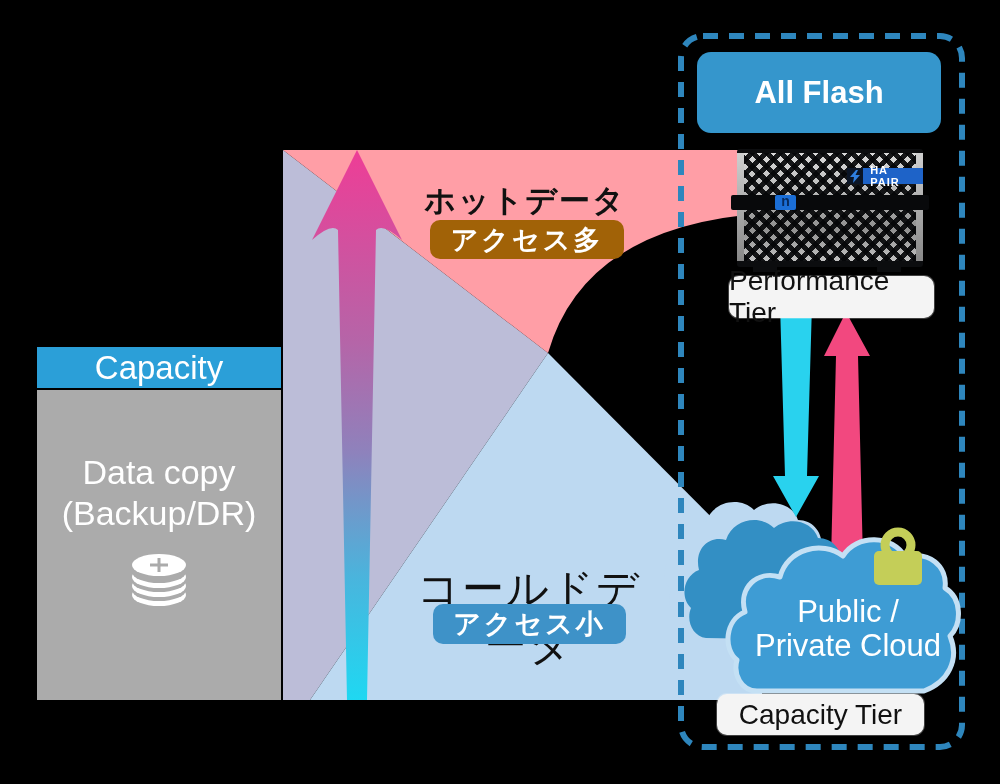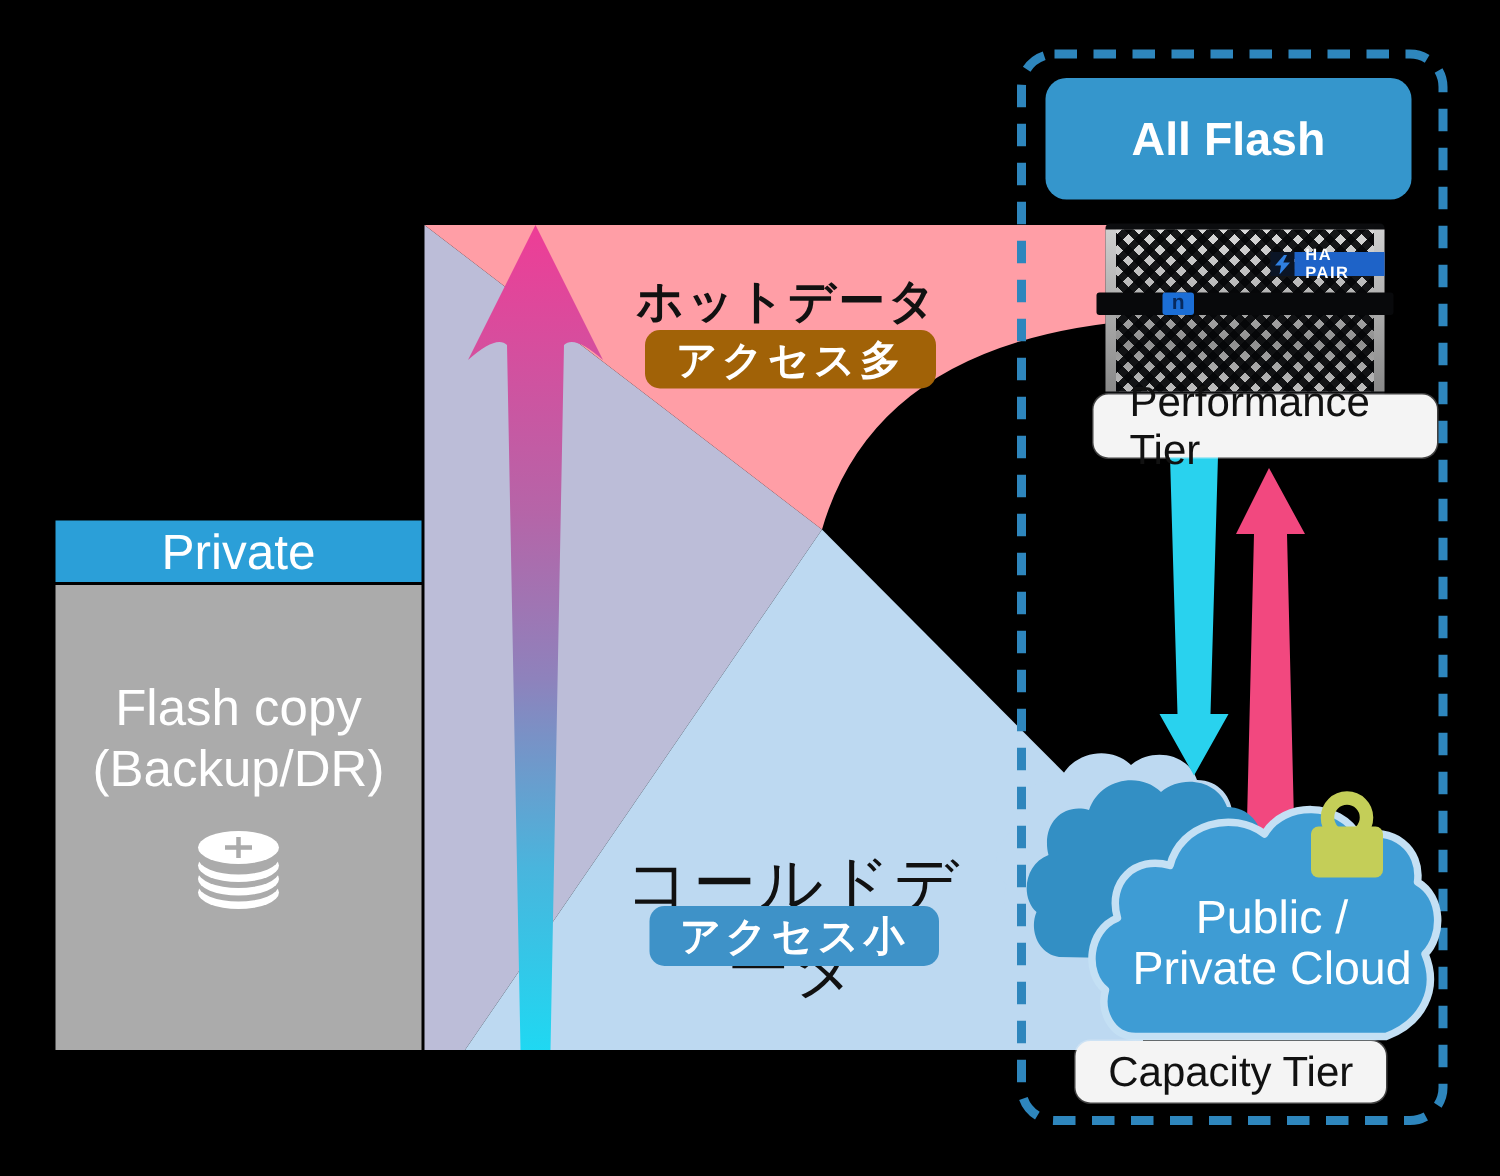--- a/index.html
+++ b/index.html
@@ -80,21 +80,21 @@
     width:18px;height:16px;background:#0b1526;display:flex;align-items:center;justify-content:center;
   }
   .hapair-label{
     height:16px;background:#1e63c8;color:#fff;font-size:11px;font-weight:bold;
     letter-spacing:1px;display:flex;align-items:center;padding:0 7px;
   }
   .tier-box{
     background:#f4f4f4;border-radius:10px;display:flex;align-items:center;justify-content:center;
     color:#111;font-size:28px;font-weight:400;box-shadow:0 0 0 1px rgba(255,255,255,.25);
   }
-  .perf-tier{left:729px;top:263px;width:205px;height:42px;padding-left:24px;}
+  .perf-tier{left:729px;top:276px;width:205px;height:42px;}
   .cap-tier{left:717px;top:694px;width:207px;height:41px;}
   .cloud-label{
     left:748px;top:595px;width:200px;text-align:center;color:#fff;
     font-size:31px;line-height:34px;font-weight:400;
   }
 </style>
 </head>
 <body>
 
 <div id="canvas">
@@ -137,24 +137,24 @@
              C962,598 962,624 950,636 C960,660 948,682 924,691 Z" fill="#3e9cd4" stroke="#c4e0f4" stroke-width="5" stroke-linejoin="round"></path>
 
     <g>
       <circle cx="898" cy="545" r="13" fill="none" stroke="#c4ce58" stroke-width="9"></circle>
       <rect x="874" y="551" width="48" height="34" rx="5" fill="#c4ce58"></rect>
     </g>
   </svg>
 
 
 
-  <div class="abs snap-box">Private</div>
+  <div class="abs snap-box">Capacity</div>
 
   <div class="abs copy-box">
-    <div class="copy-label pre">Flash copy
+    <div class="copy-label pre">Data copy
 (Backup/DR)</div>
     <svg class="db-icon" width="62" height="60" viewBox="0 0 62 60">
       <ellipse cx="31" cy="47" rx="27" ry="11" fill="#fff"></ellipse>
       <ellipse cx="31" cy="42" rx="27" ry="11" fill="#ababab"></ellipse>
       <ellipse cx="31" cy="38" rx="27" ry="11" fill="#fff"></ellipse>
       <ellipse cx="31" cy="33" rx="27" ry="11" fill="#ababab"></ellipse>
       <ellipse cx="31" cy="29" rx="27" ry="11" fill="#fff"></ellipse>
       <ellipse cx="31" cy="24" rx="27" ry="11" fill="#ababab"></ellipse>
       <ellipse cx="31" cy="17" rx="27" ry="11" fill="#fff"></ellipse>
       <path d="M31,10 V24 M22,17 H40" stroke="#ababab" stroke-width="3" fill="none"></path>

